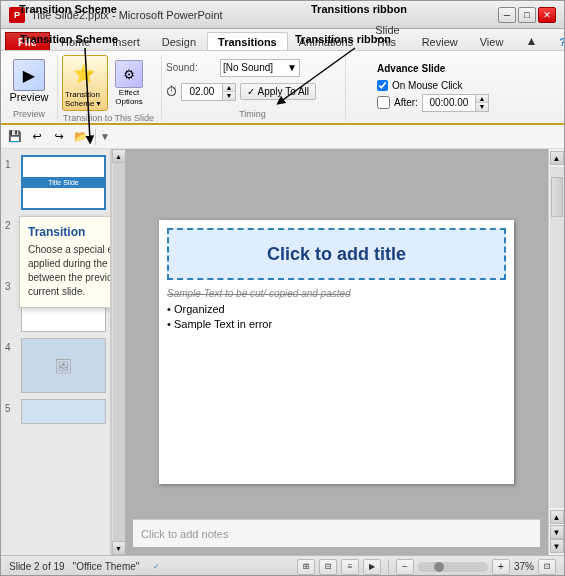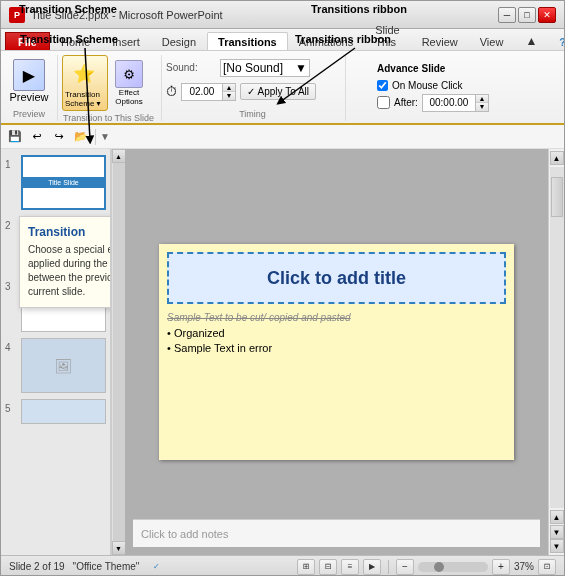--- a/index.html
+++ b/index.html
@@ -153,25 +153,25 @@
       border-radius: 2px;
       display: flex; align-items: center; justify-content: center;
       font-size: 13px;
     }
 
     
     .timing-group { min-width: 180px; justify-content: space-between; }
     .timing-row { display: flex; align-items: center; gap: 4px; margin-bottom: 3px; }
     .timing-dropdown {
       height: 18px;
-      font-size: 12px;
+      font-size: 10px;
       border: 1px solid #bbb;
       background: white;
       padding: 0 2px;
-      width: 90px;
+      width: 80px;
       display: flex; align-items: center; justify-content: space-between;
       cursor: pointer;
     }
     .timing-spinbox {
       display: flex;
       border: 1px solid #bbb;
       height: 18px;
     }
     .spinbox-val {
       width: 40px;
@@ -305,23 +305,23 @@
       flex: 1;
       background: #b0b0b0;
       display: flex;
       flex-direction: column;
       align-items: center;
       justify-content: space-between;
       padding: 8px;
       position: relative;
     }
     .slide-canvas {
-      background: #fef9c3;
+      background: #ffffff;
       width: 355px;
-      height: 216px;
+      height: 264px;
       box-shadow: 1px 1px 4px rgba(0,0,0,0.4);
       position: relative;
       margin-top: 28px;
     }
     .slide-title-area {
       position: absolute;
       top: 8px;
       left: 8px;
       right: 8px;
       height: 52px;

